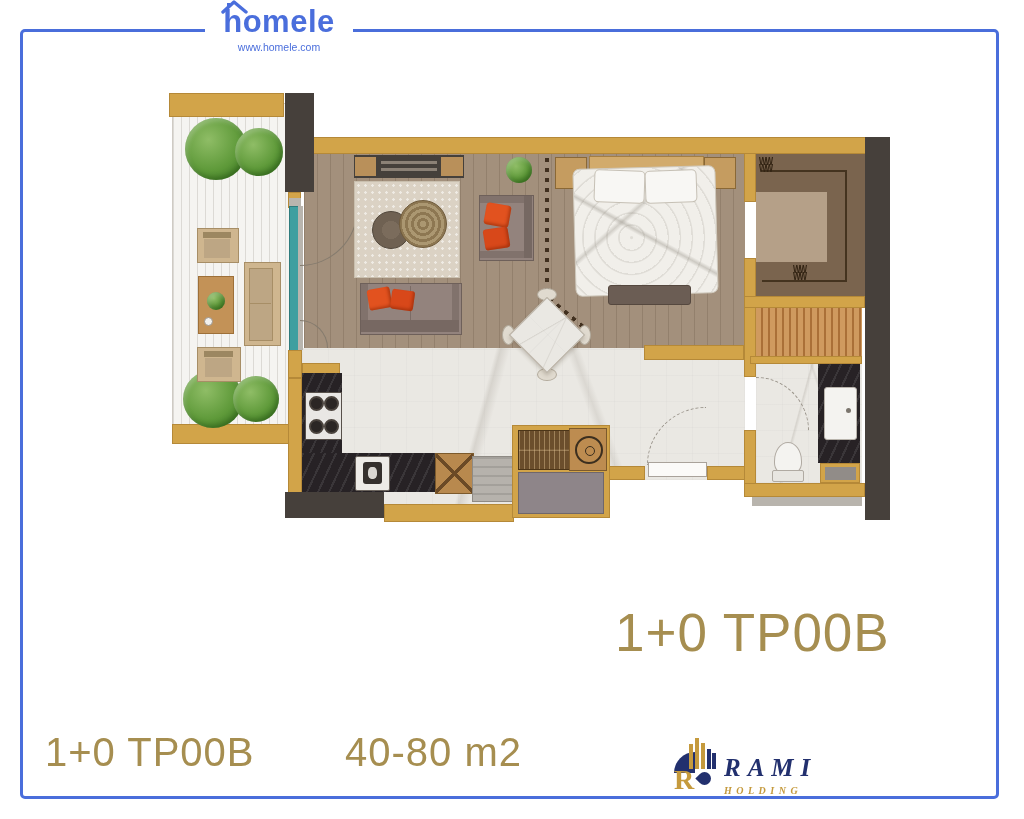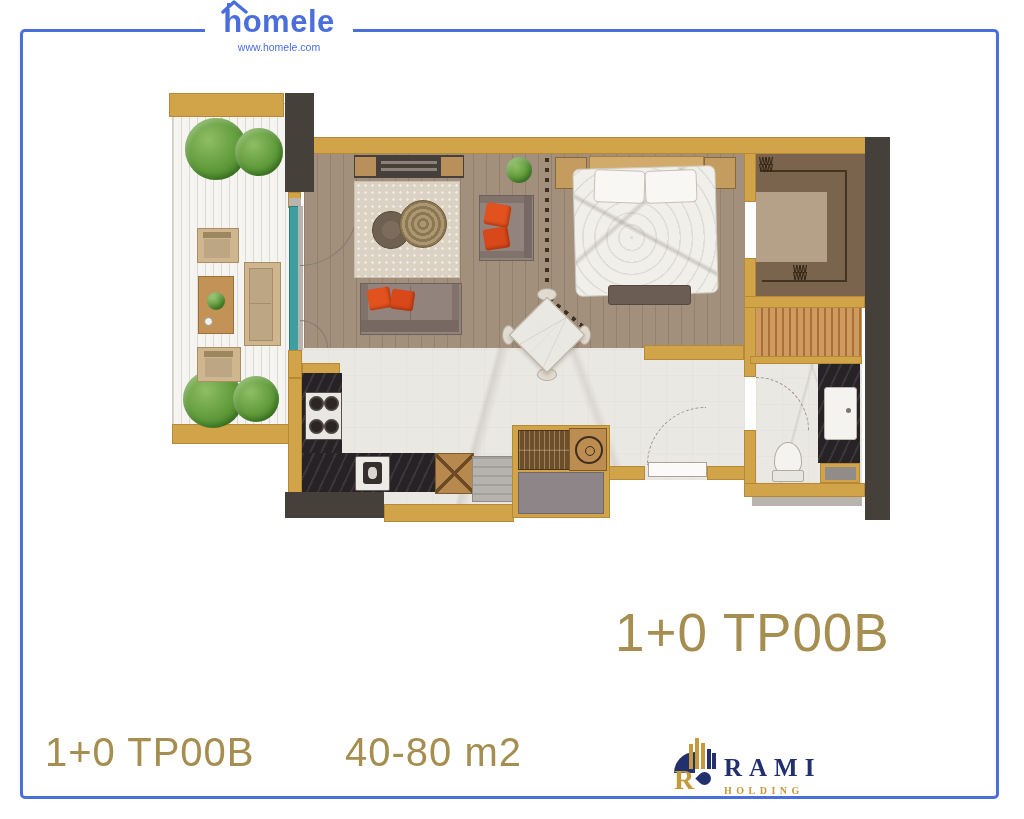--- a/index.html
+++ b/index.html
@@ -225,19 +225,19 @@
     <div class="abs" style="left:0;top:0;width:46px;height:62px;">
       <div class="abs" style="left:2px;top:16px;width:21px;height:21px;background:#22306e;border-top-left-radius:100%;"></div>
       <div class="abs" style="left:17px;top:8px;width:4px;height:25px;background:#c59a3d;"></div>
       <div class="abs" style="left:23px;top:2px;width:4px;height:31px;background:#c59a3d;"></div>
       <div class="abs" style="left:29px;top:7px;width:4px;height:26px;background:#c59a3d;"></div>
       <div class="abs" style="left:35px;top:13px;width:3.5px;height:20px;background:#22306e;"></div>
       <div class="abs" style="left:40px;top:17px;width:3.5px;height:16px;background:#22306e;"></div>
       <div class="abs" style="left:26px;top:36px;width:13px;height:13px;background:#22306e;transform:rotate(45deg);border-radius:50% 50% 50% 0;"></div>
       <div class="abs" style="left:2px;top:28px;font-family:'Liberation Serif',serif;font-size:28px;font-weight:700;color:#c59a3d;">R</div>
     </div>
-    <div class="abs" style="left:52px;top:18px;">
+    <div class="abs" style="left:52px;top:18px;font-style:italic;">
       <div style="font-family:'Liberation Serif',serif;font-size:25px;font-weight:700;color:#22306e;letter-spacing:7px;">RAMI</div>
       <div style="font-family:'Liberation Serif',serif;font-size:10px;font-weight:700;color:#c59a3d;letter-spacing:4.5px;margin-top:3px;">HOLDING</div>
     </div>
   </div>
 
 </div>
 
 </body></html>

